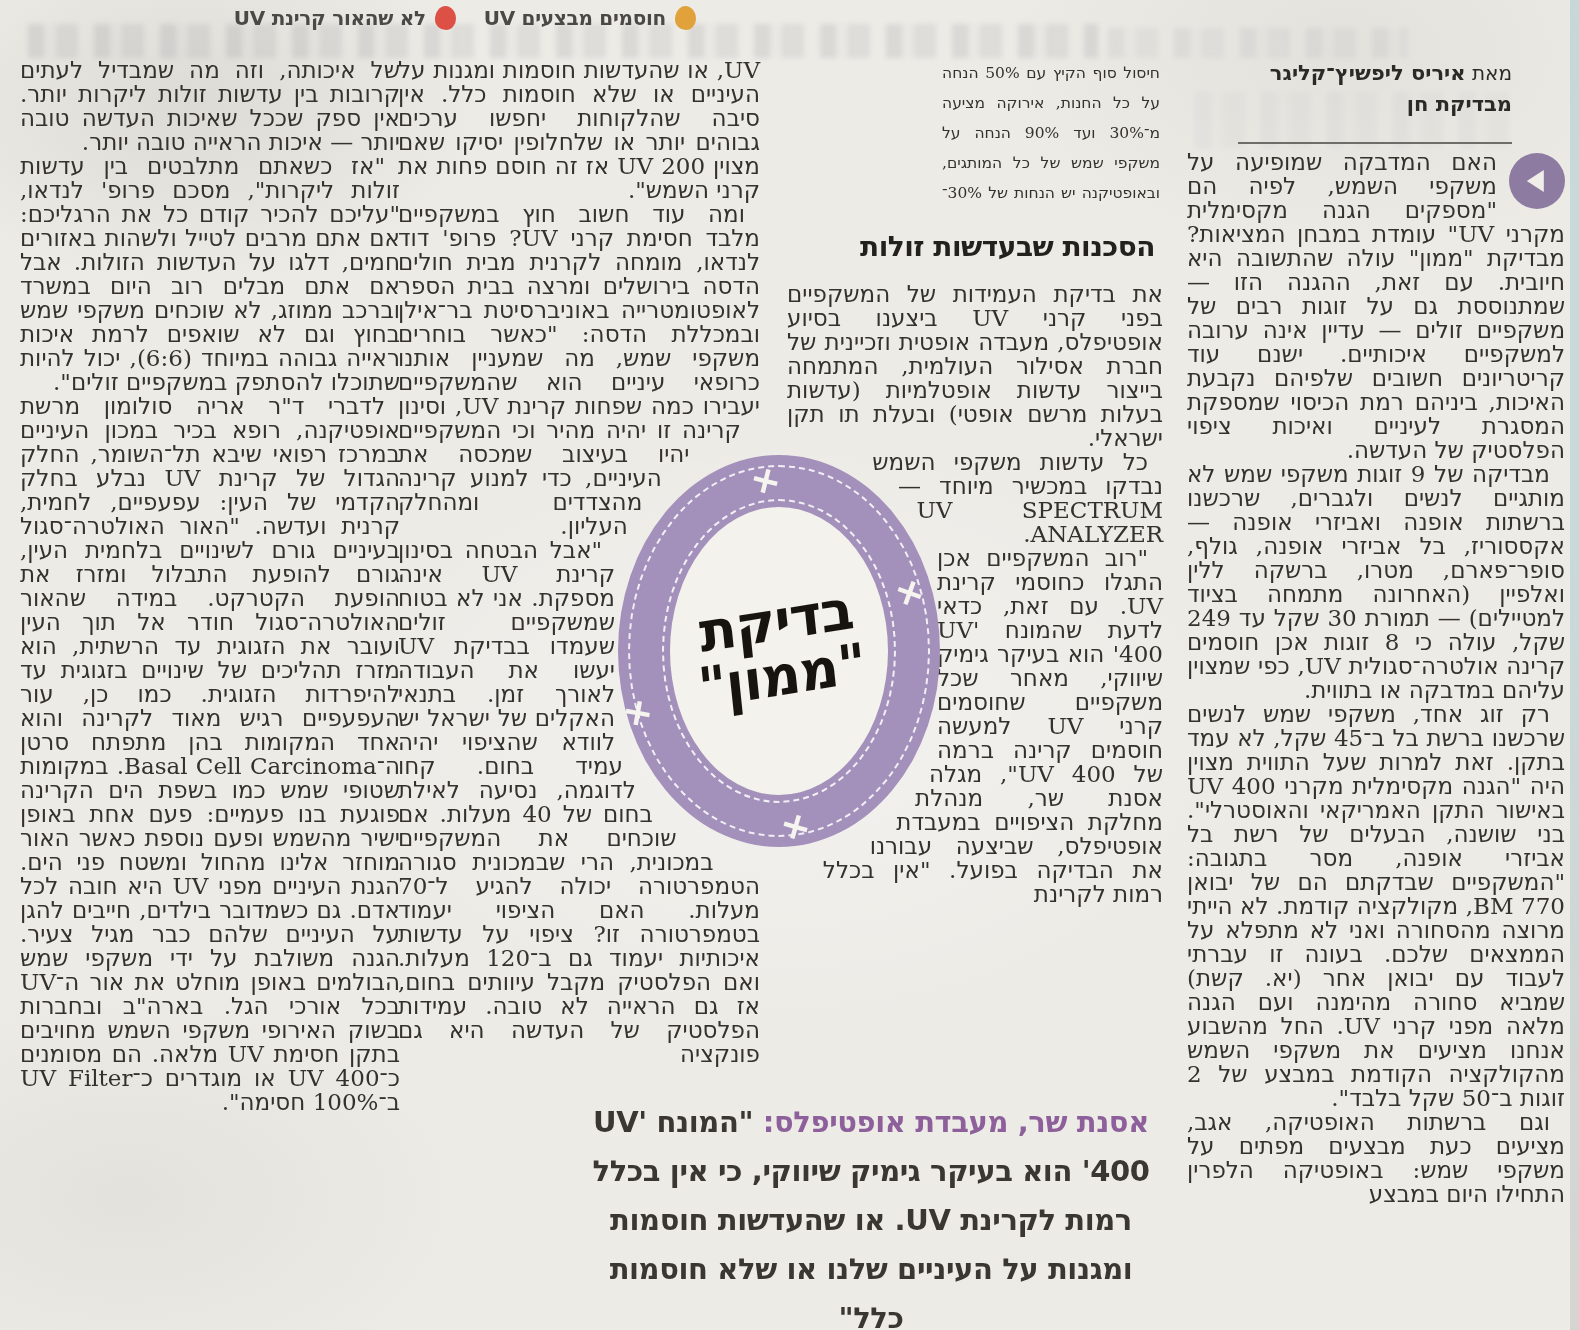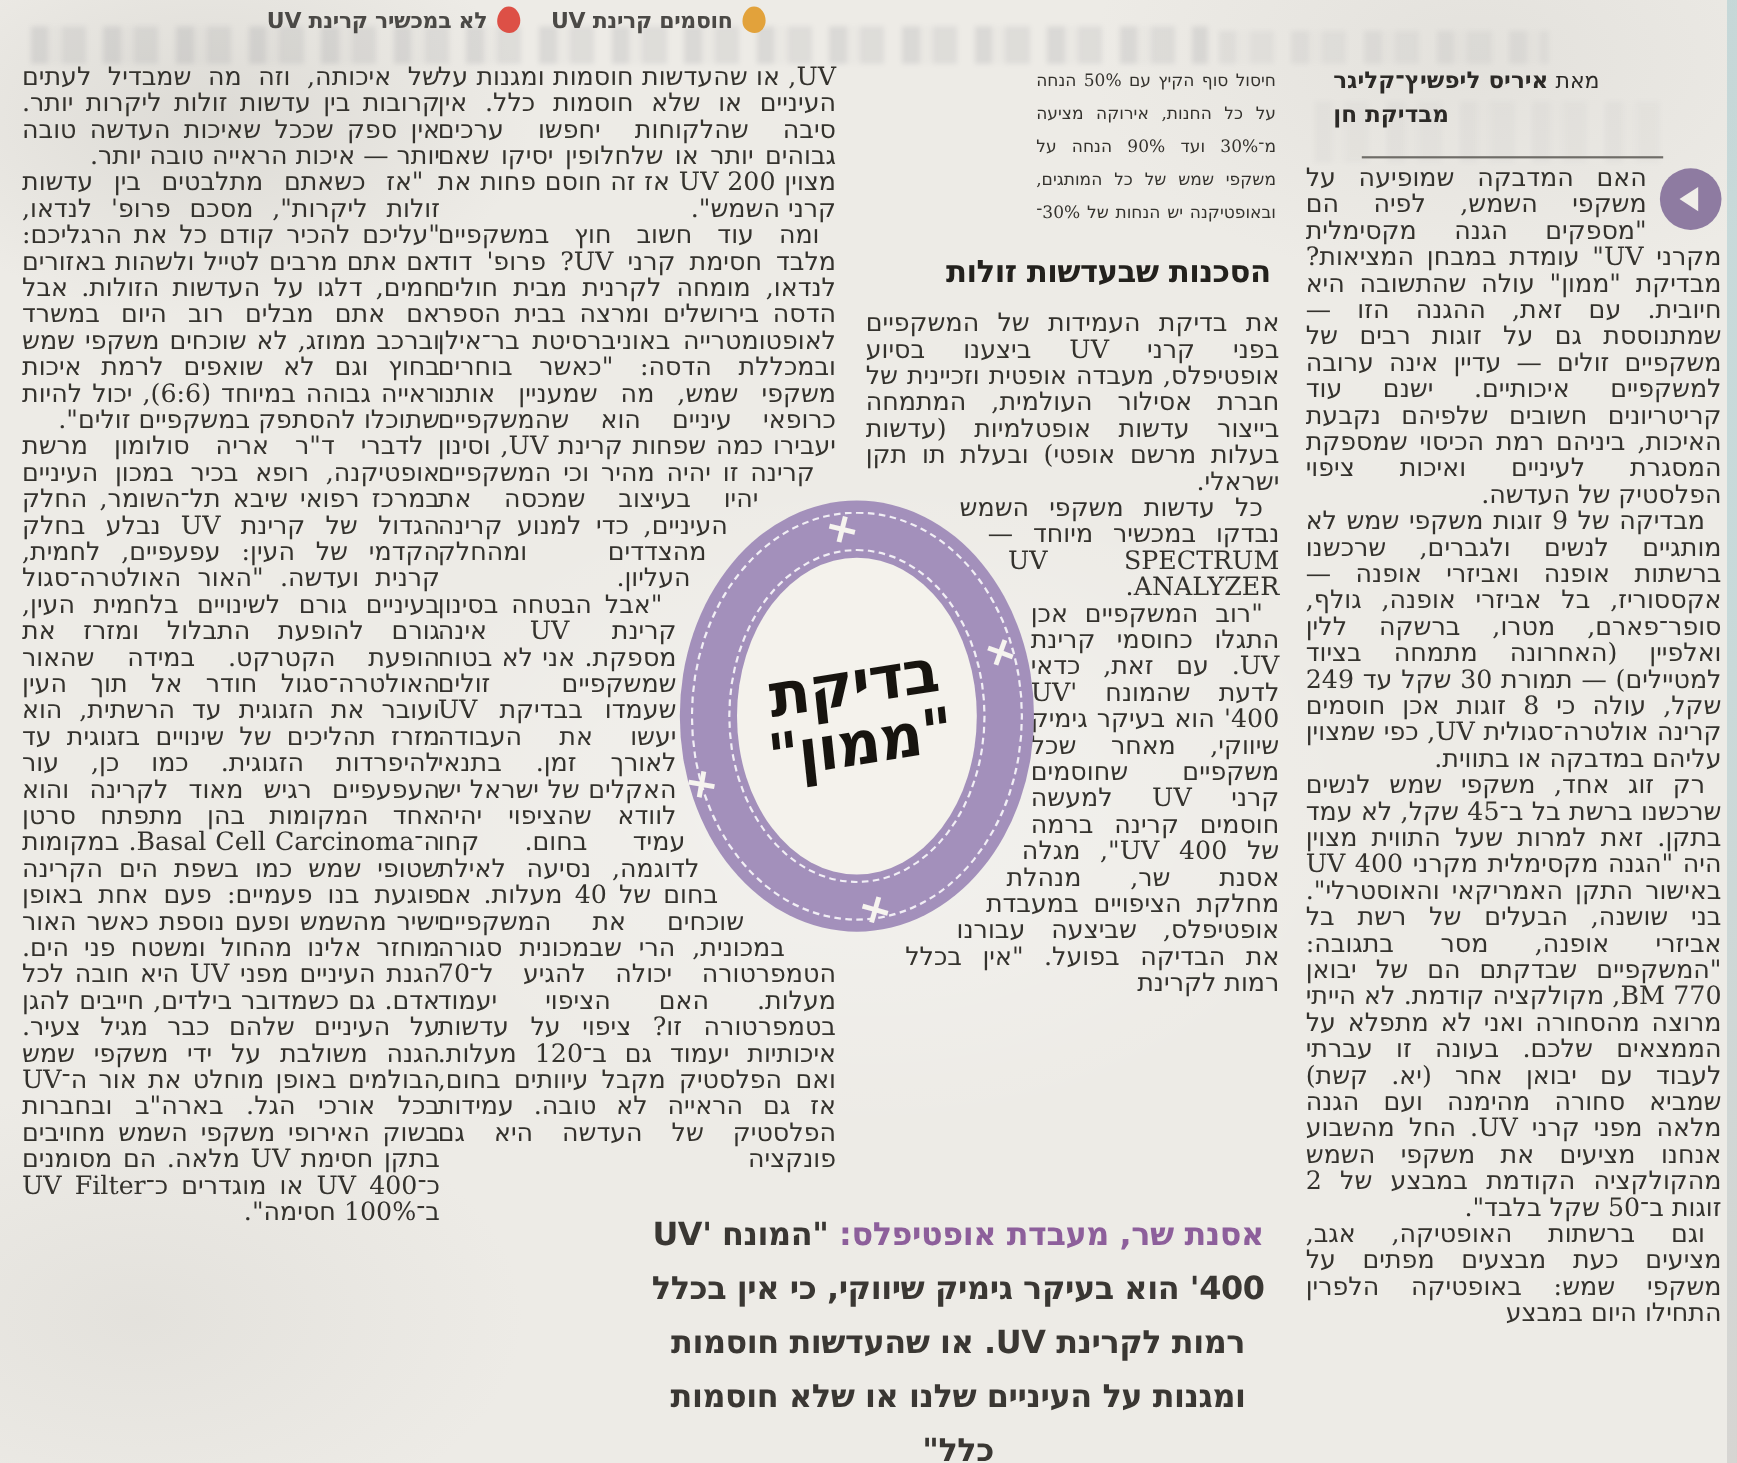--- a/index.html
+++ b/index.html
@@ -24,21 +24,21 @@
   #ghost-3{left:1195px;top:92px;width:330px;height:56px;opacity:.16;}
   #edge-right{position:absolute;right:0;top:0;width:9px;height:100%;pointer-events:none;
     background:linear-gradient(180deg, rgba(130,185,195,.35) 0 40%, rgba(125,125,130,.20));}
 
   
   #legend{position:absolute;left:20px;top:6px;width:676px;display:flex;gap:28px;align-items:center;}
   .legend-item{display:flex;align-items:center;font-weight:bold;font-size:20px;color:#4b4946;letter-spacing:-0.3px;}
   .legend-dot{width:21px;height:24px;border-radius:50% 50% 48% 52%/56% 54% 46% 44%;margin-left:9px;flex:0 0 auto;}
 
   
-  #byline{position:absolute;right:67px;top:58px;width:300px;text-align:left;color:#2c2a27;font-size:20px;line-height:31px;}
+  #byline{position:absolute;right:67px;top:58px;width:300px;text-align:right;color:#2c2a27;font-size:20px;line-height:31px;}
   #byline .names{font-weight:bold;font-size:21px;}
   #byline-rule{position:absolute;right:67px;top:142px;width:274px;height:2px;background:#6f6d68;}
 
   
   .col{position:absolute;font-family:"DejaVu Serif","DejaVu Sans",serif;
     font-size:23px;line-height:24px;color:#34322d;text-align:justify;}
   .col p{margin:0;}
   .col p + p{text-indent:15px;}
   #col-right{right:14px;top:150px;width:378px;height:1168px;}
   #col2-top{right:419px;top:58px;width:218px;height:152px;overflow:hidden;font-size:15.5px;line-height:30px;}
@@ -87,25 +87,25 @@
 <div id="page">
 
   <div id="ghost-1" class="ghost"></div>
   <div id="ghost-2" class="ghost"></div>
   <div id="ghost-3" class="ghost"></div>
   <div id="edge-right"></div>
 
   <div id="legend">
     <div class="legend-item">
       <span class="legend-dot" id="dot-orange" style="background: rgb(226, 162, 59);"></span>
-      <span>חוסמים קרינת UV</span>
+      <span>חוסמים מבצעים UV</span>
     </div>
     <div class="legend-item">
       <span class="legend-dot" id="dot-red" style="background: rgb(221, 80, 70);"></span>
-      <span>לא במכשיר קרינת UV</span>
+      <span>לא שהאור קרינת UV</span>
     </div>
   </div>
 
   <div id="byline">
     <span>מאת </span><span class="names">איריס ליפשיץ־קליגר</span><br>
     <span class="names">מבדיקת חן</span>
   </div>
   <div id="byline-rule"></div>
 
   <div class="col" id="col-right">

